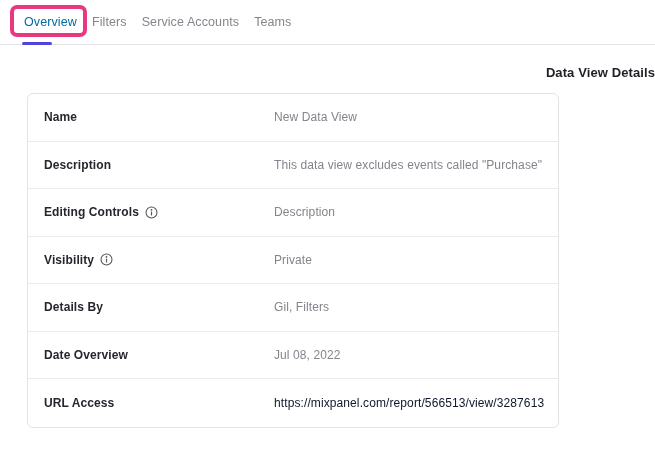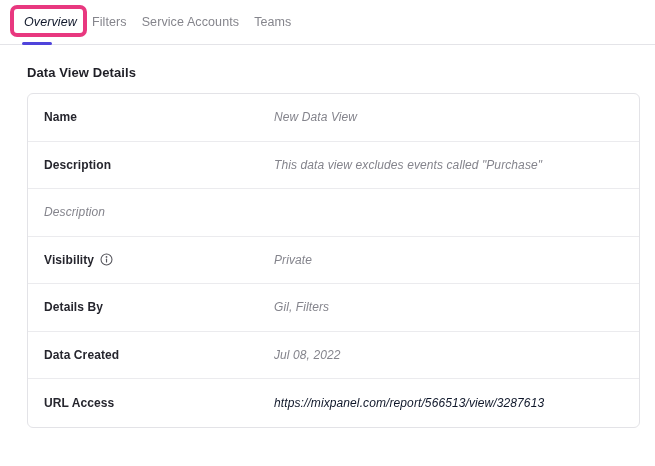--- a/index.html
+++ b/index.html
@@ -16,21 +16,21 @@
     padding-left: 24px;
     border-bottom: 1px solid #e4e4e8;
   }
   .tab {
     font-size: 12.5px;
     color: #85858c;
     letter-spacing: 0.1px;
     white-space: nowrap;
     cursor: pointer;
   }
-  .tab.active { color: #0f172a; font-style: italic; }
+  .tab.active { color: #0369a1; }
   .tab-wrap { position: relative; }
   .annotation {
     position: absolute;
     left: -14px; top: -10px; right: -10px; bottom: -8px;
     border: 4px solid #e8387f;
     border-radius: 7px;
     pointer-events: none;
   }
   .indicator {
     position: absolute;
@@ -40,26 +40,27 @@
     border-radius: 2px;
   }
 
   
   .section-title {
     margin: 20px 0 0 27px;
     font-size: 13px;
     font-weight: 700;
     color: #1f1f26;
     letter-spacing: 0.1px;
+    text-align: right;
   }
 
   
   .card {
     margin: 13px 0 0 27px;
-    width: 613px;
+    width: 532px;
     border: 1px solid #e3e3e7;
     border-radius: 6px;
     background: #ffffff;
   }
   .row {
     display: flex;
     align-items: center;
     height: 47.5px;
     padding-left: 16px;
     border-bottom: 1px solid #ebebee;
@@ -77,21 +78,20 @@
     font-weight: 700;
     color: #26262e;
     letter-spacing: 0.1px;
   }
   .info-icon { color: #55555c; display: inline-block; cursor: pointer; flex: 0 0 auto; }
   .row-value {
     font-size: 12px;
     color: #84848c;
     letter-spacing: 0.1px;
     white-space: nowrap;
-    font-style: italic;
   }
   a.row-value.link { color: #0f172a; text-decoration: none; cursor: pointer; }
 </style>
 </head>
 <body>
 
 <div class="page">
 
   <nav class="tabbar">
     <div class="tab-wrap">
@@ -117,20 +117,28 @@
 
     <div class="row">
       <div class="row-label-wrap">
         <span class="row-label">Description</span>
 
       </div>
       <span class="row-value">This data view excludes events called "Purchase"</span>
     </div>
 
     <div class="row">
+      <div class="row-label-wrap">
+        <span class="row-label">Editing Controls</span>
+        <svg class="info-icon" viewBox="0 0 14 14" width="13" height="13">
+          <circle cx="7" cy="7" r="5.9" fill="none" stroke="currentColor" stroke-width="1.15"></circle>
+          <circle cx="7" cy="4.2" r="0.95" fill="currentColor"></circle>
+          <rect x="6.4" y="6" width="1.25" height="4.3" rx="0.6" fill="currentColor"></rect>
+        </svg>
+      </div>
       <span class="row-value">Description</span>
     </div>
 
     <div class="row">
       <div class="row-label-wrap">
         <span class="row-label">Visibility</span>
         <svg class="info-icon" viewBox="0 0 14 14" width="13" height="13">
           <circle cx="7" cy="7" r="5.9" fill="none" stroke="currentColor" stroke-width="1.15"></circle>
           <circle cx="7" cy="4.2" r="0.95" fill="currentColor"></circle>
           <rect x="6.4" y="6" width="1.25" height="4.3" rx="0.6" fill="currentColor"></rect>
@@ -142,21 +150,21 @@
     <div class="row">
       <div class="row-label-wrap">
         <span class="row-label">Details By</span>
 
       </div>
       <span class="row-value">Gil, Filters</span>
     </div>
 
     <div class="row">
       <div class="row-label-wrap">
-        <span class="row-label">Data Created</span>
+        <span class="row-label">Date Overview</span>
 
       </div>
       <span class="row-value">Jul 08, 2022</span>
     </div>
 
     <div class="row">
       <div class="row-label-wrap">
         <span class="row-label">URL Access</span>
 
       </div>

